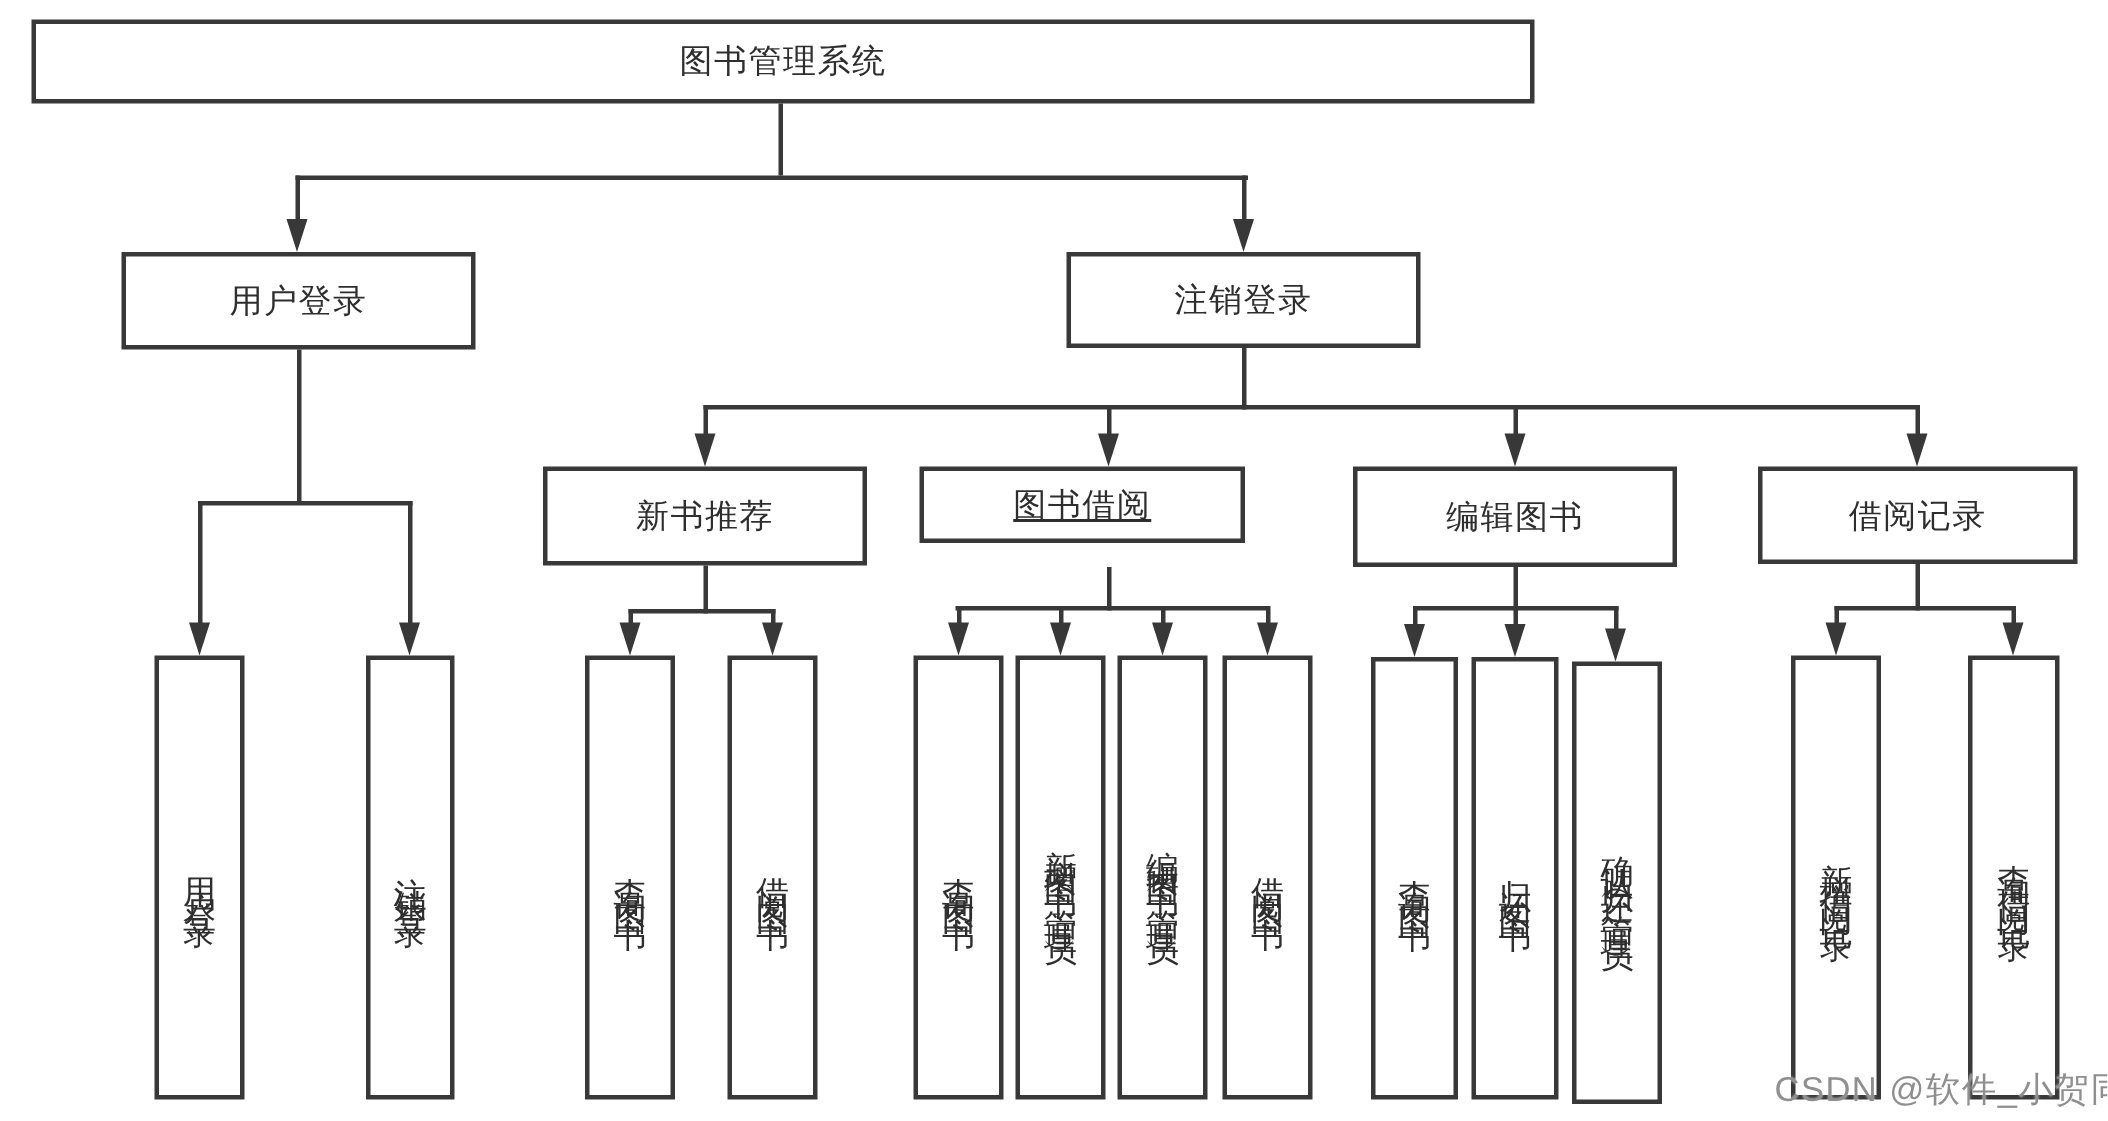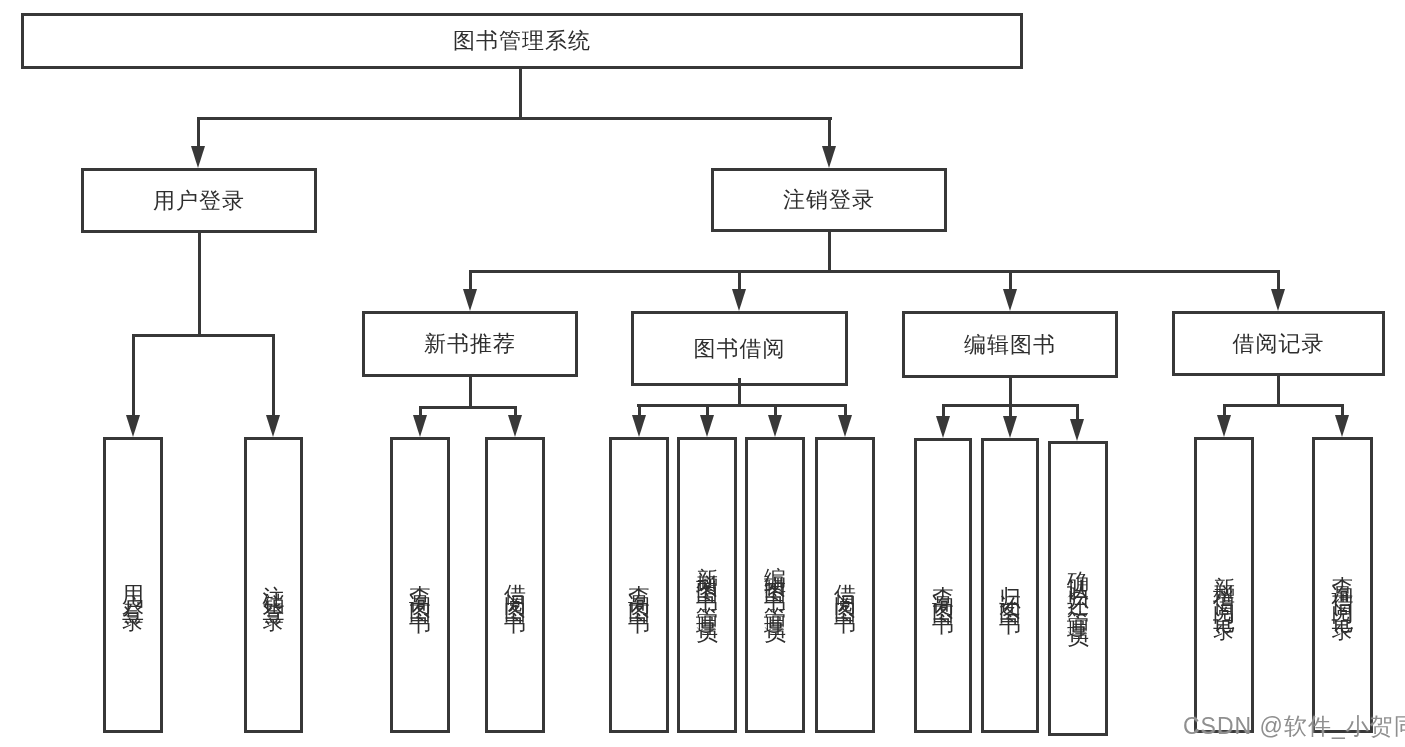--- a/index.html
+++ b/index.html
@@ -41,21 +41,21 @@
   <div class="box hlabel" style="left:81px;top:168px;width:236px;height:65px;">
     <span>用户登录</span>
   </div>
   <div class="box hlabel" style="left:711px;top:168px;width:236px;height:64px;">
     <span>注销登录</span>
   </div>
 
   <div class="box hlabel" style="left:362px;top:311px;width:216px;height:66px;">
     <span>新书推荐</span>
   </div>
-  <div class="box hlabel" style="left:631px;top:311px;width:217px;height:75px;">
+  <div class="box hlabel" style="left:613px;top:311px;width:217px;height:51px;text-decoration:underline;">
     <span>图书借阅</span>
   </div>
   <div class="box hlabel" style="left:902px;top:311px;width:216px;height:67px;">
     <span>编辑图书</span>
   </div>
   <div class="box hlabel" style="left:1172px;top:311px;width:213px;height:65px;">
     <span>借阅记录</span>
   </div>
 
   <div class="box" style="left:103px;top:437px;width:60px;height:296px;">

